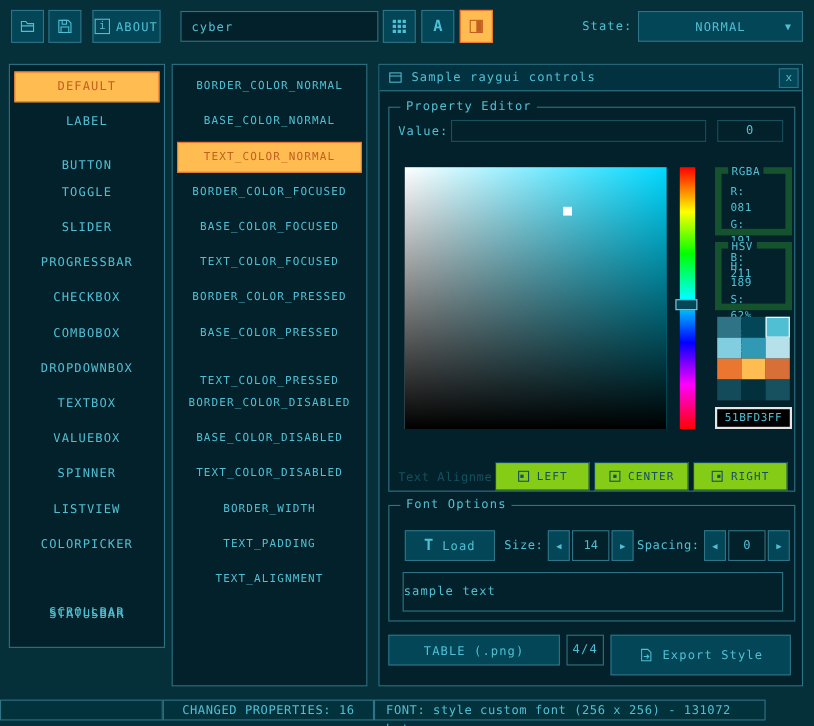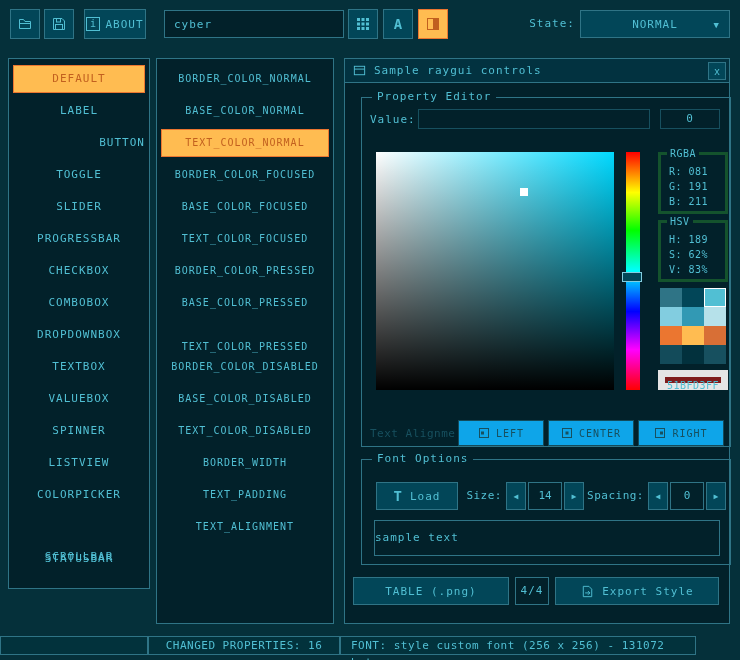--- a/index.html
+++ b/index.html
@@ -37,21 +37,21 @@
   .props .list-item{font-size:10px;}
   .list-item.selected{background:#ffbc51;border:1px solid #eb7630;color:#c2601f;line-height:26px;}
 
   
   .titlebar{position:absolute;left:0;top:0;right:0;height:24px;background:#023240;
             border-bottom:1px solid #2f7486;display:flex;align-items:center;gap:7px;padding:0 7px;
             font-size:11px;letter-spacing:1px;}
   .closebtn{position:absolute;right:3px;top:3px;width:18px;height:18px;border:1px solid #2f7486;
             background:#024658;color:#51bfd3;font-size:10px;line-height:15px;text-align:center;}
 
-  .group{position:absolute;border:1px solid #2f7486;margin-left:8px;}
+  .group{position:absolute;border:1px solid #2f7486;}
   .group-label{position:absolute;top:-8px;left:10px;background:#02212a;padding:0 5px;
                font-size:11px;letter-spacing:1px;white-space:nowrap;}
   .pe{left:8px;top:38px;width:370px;height:350px;}
   .fo{left:8px;top:400px;width:370px;height:106px;}
 
   
   .value-label{position:absolute;left:8px;top:15px;font-size:11px;letter-spacing:1px;}
   .value-input{position:absolute;left:56px;top:11px;width:232px;height:20px;background:#02212a;
                border:1px solid #17505f;color:#51bfd3;font-size:11px;padding:0 6px;
                font-family:inherit;outline:none;}
@@ -59,37 +59,37 @@
              font-size:11px;letter-spacing:1px;}
   .pe .vbox0{left:298px;top:11px;width:60px;height:20px;line-height:18px;}
 
   .sv-panel{position:absolute;left:14px;top:54px;width:238px;height:238px;}
   .marker{position:absolute;width:8px;height:8px;background:#ffffff;}
   .hue-bar{position:absolute;left:264px;top:54px;width:14px;height:238px;
            background:linear-gradient(to bottom,#ff0000 0%,#ffff00 17%,#00ff00 33%,#00ffff 50%,
                        #0000ff 67%,#ff00ff 83%,#ff0000 100%);}
   .hue-handle{position:absolute;left:-4px;width:20px;height:10px;background:#024658;border:1px solid #82cde0;}
 
-  .mini-group{position:absolute;border:3px solid #14532d;font-size:10px;letter-spacing:0.5px;
+  .mini-group{position:absolute;border:6px solid #14532d;font-size:10px;letter-spacing:0.5px;
               padding:9px 12px 0 8px;}
   .mini-group .group-label{font-size:10px;top:-7px;left:6px;padding:0 3px;letter-spacing:0.5px;}
   .mini-group div{line-height:15px;}
   .rgba{left:296px;top:54px;width:70px;height:62px;}
   .hsv{left:296px;top:122px;width:70px;height:62px;}
 
   .swatches{position:absolute;left:298px;top:190px;width:66px;height:76px;
             display:grid;grid-template-columns:repeat(3,1fr);grid-auto-rows:19px;}
   .swatch{width:100%;height:100%;}
   .swatch.selected{outline:1px solid #ffffff;outline-offset:-1px;}
-  .hex-box{position:absolute;left:296px;top:272px;width:70px;height:20px;border:7px solid #e5e5e5;
-           background:#7f1d1d;text-align:center;line-height:18px;font-size:10px;letter-spacing:0.5px;}
+  .hex-box{position:absolute;left:296px;top:272px;width:70px;height:20px;border:2px solid #e5e5e5;
+           background:#000000;text-align:center;line-height:18px;font-size:10px;letter-spacing:0.5px;}
 
   .align-label{position:absolute;left:8px;top:329px;width:86px;font-size:11px;color:#17505f;
                letter-spacing:0.5px;white-space:nowrap;overflow:hidden;}
-  .abtn{position:absolute;top:322px;height:26px;width:86px;background:#0ea5e9;border:1px solid #134b5a;
+  .abtn{position:absolute;top:322px;height:26px;width:86px;background:#84cc16;border:1px solid #134b5a;
         color:#17505f;font-size:10px;letter-spacing:1px;display:flex;align-items:center;
         justify-content:center;gap:6px;}
   .abtn.left{left:96px;} .abtn.center{left:186px;} .abtn.right{left:276px;}
 
   
   .load-btn{position:absolute;left:14px;top:22px;width:82px;height:28px;background:#024658;
             border:1px solid #2f7486;color:#51bfd3;font-size:11px;letter-spacing:1px;
             display:flex;align-items:center;justify-content:center;gap:7px;}
   .ticon{font-size:14px;font-weight:bold;}
   .size-label{position:absolute;left:96px;top:29px;width:44px;text-align:right;font-size:11px;letter-spacing:0.5px;}
@@ -100,21 +100,21 @@
               font-size:8px;display:flex;align-items:center;justify-content:center;}
   .spin-value{width:34px;height:28px;border:1px solid #2f7486;background:#02212a;text-align:center;
               line-height:26px;font-size:11px;}
   .sample-box{position:absolute;left:12px;top:60px;width:346px;height:36px;border:1px solid #2f7486;
               background:#02212a;font-size:11px;letter-spacing:1px;line-height:34px;}
 
   
   .btn{background:#024658;border:1px solid #2f7486;color:#51bfd3;font-size:11px;letter-spacing:1px;}
   .table-btn{position:absolute;left:8px;top:518px;width:156px;height:28px;}
   .pages{left:170px;top:518px;width:34px;height:28px;line-height:26px;border-color:#2f7486;}
-  .export-btn{position:absolute;left:210px;top:518px;width:164px;height:28px;display:flex;
+  .export-btn{position:absolute;left:210px;top:518px;width:164px;height:37px;display:flex;
               align-items:center;justify-content:center;gap:7px;}
 
   
   .statusbar{position:absolute;top:636px;height:19px;background:#02323c;border:1px solid #2f7486;
              font-size:11px;letter-spacing:0.5px;line-height:17px;color:#51bfd3;}
   .s1{left:0;width:148px;}
   .s2{left:148px;width:192px;text-align:center;}
   .s3{left:340px;width:356px;padding-left:10px;}
 
   svg{display:block;}
@@ -168,21 +168,21 @@
   </button>
   <span class="state-label">State:</span>
   <div class="dropdown">
     <span>NORMAL</span>
     <span class="chev">▼</span>
   </div>
 
   <div class="panel controls">
       <div class="list-item selected" style="top: 6px;">DEFAULT</div>
       <div class="list-item" style="top: 38px;">LABEL</div>
-      <div class="list-item" style="top: 70px; text-align: right;">BUTTON</div>
+      <div class="list-item" style="top: 78px;">BUTTON</div>
       <div class="list-item" style="top: 102px;">TOGGLE</div>
       <div class="list-item" style="top: 134px;">SLIDER</div>
       <div class="list-item" style="top: 166px;">PROGRESSBAR</div>
       <div class="list-item" style="top: 198px;">CHECKBOX</div>
       <div class="list-item" style="top: 230px;">COMBOBOX</div>
       <div class="list-item" style="top: 262px;">DROPDOWNBOX</div>
       <div class="list-item" style="top: 294px;">TEXTBOX</div>
       <div class="list-item" style="top: 326px;">VALUEBOX</div>
       <div class="list-item" style="top: 358px;">SPINNER</div>
       <div class="list-item" style="top: 390px;">LISTVIEW</div>

